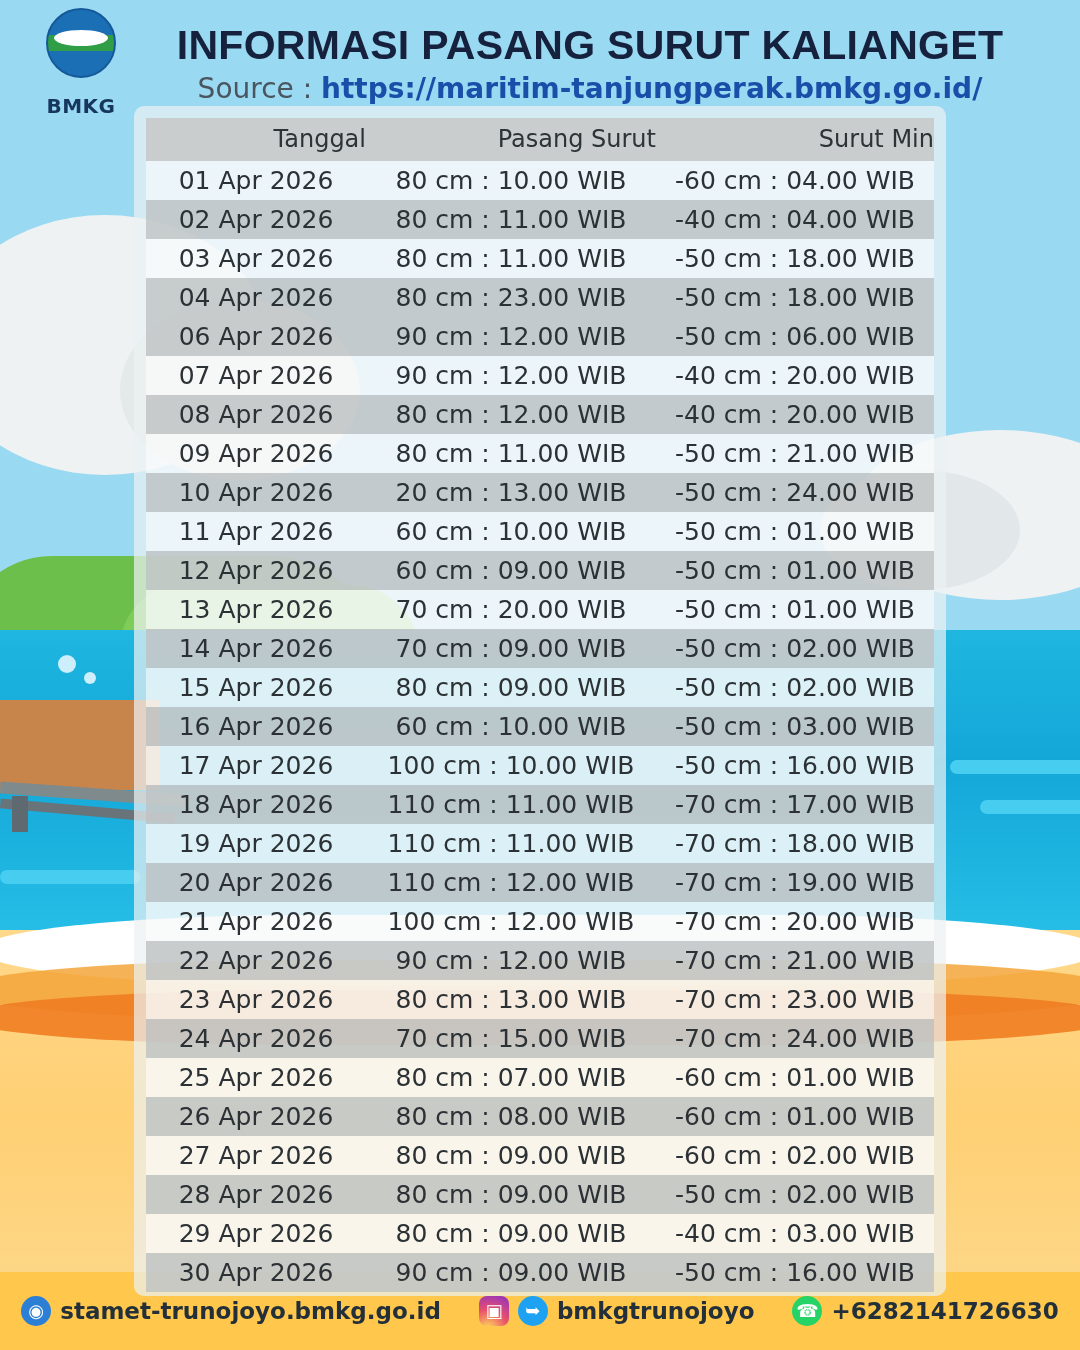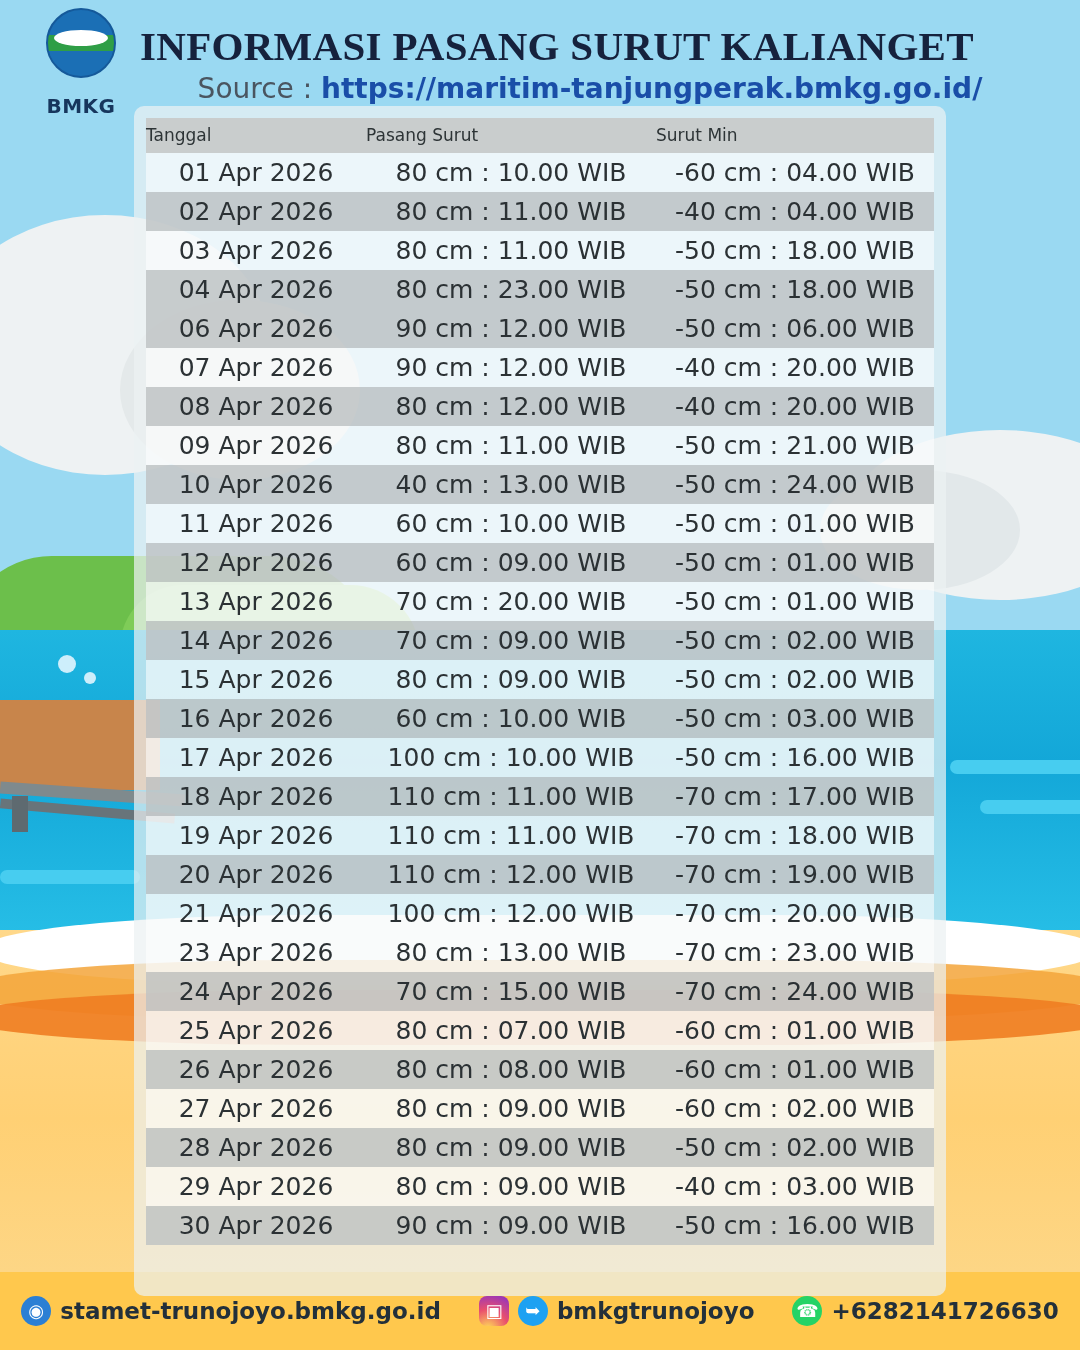--- a/index.html
+++ b/index.html
@@ -177,26 +177,26 @@
     font-weight: bold;
     color: #17365d;
     letter-spacing: .5px;
     margin-top: 16px;
     font-family: "DejaVu Sans", sans-serif;
   }
   .title {
     position: absolute;
     left: 140px; top: 22px;
     width: 900px;
-    text-align: left;
+    text-align: center;
     font-size: 41px;
     font-weight: bold;
     color: #16223d;
     letter-spacing: .3px;
-    font-family: Liberation Serif, serif;
+    font-family: Liberation Sans, sans-serif;
   }
   .source {
     position: absolute;
     left: 140px; top: 72px;
     width: 900px;
     text-align: center;
     font-size: 28px;
     color: #4a5560;
     font-family: "DejaVu Sans", sans-serif;
   }
@@ -219,24 +219,24 @@
     z-index: 4;
   }
   table.tide {
     width: 788px;
     border-collapse: collapse;
     table-layout: fixed;
   }
   table.tide th {
     background: #c9cdcd;
     color: #2d3436;
-    font-size: 17px;
+    font-size: 24px;
     font-weight: normal;
     padding: 7px 0 8px 0;
-    text-align: left;
+    text-align: right;
     font-family: "DejaVu Sans", sans-serif;
   }
   table.tide td {
     font-size: 25px;
     color: #2b3134;
     text-align: center;
     padding: 5px 0 5px 0;
     font-family: "DejaVu Sans", sans-serif;
     white-space: nowrap;
   }
@@ -378,21 +378,21 @@
           <td>80 cm : 12.00 WIB</td>
           <td>-40 cm : 20.00 WIB</td>
         </tr>
         <tr class="odd">
           <td>09 Apr 2026</td>
           <td>80 cm : 11.00 WIB</td>
           <td>-50 cm : 21.00 WIB</td>
         </tr>
         <tr class="even">
           <td>10 Apr 2026</td>
-          <td>40 cm : 13.00 WIB</td>
+          <td>20 cm : 13.00 WIB</td>
           <td>-50 cm : 24.00 WIB</td>
         </tr>
         <tr class="odd">
           <td>11 Apr 2026</td>
           <td>60 cm : 10.00 WIB</td>
           <td>-50 cm : 01.00 WIB</td>
         </tr>
         <tr class="even">
           <td>12 Apr 2026</td>
           <td>60 cm : 09.00 WIB</td>
@@ -435,20 +435,25 @@
         </tr>
         <tr class="even">
           <td>20 Apr 2026</td>
           <td>110 cm : 12.00 WIB</td>
           <td>-70 cm : 19.00 WIB</td>
         </tr>
         <tr class="odd">
           <td>21 Apr 2026</td>
           <td>100 cm : 12.00 WIB</td>
           <td>-70 cm : 20.00 WIB</td>
+        </tr>
+        <tr class="even">
+          <td>22 Apr 2026</td>
+          <td>90 cm : 12.00 WIB</td>
+          <td>-70 cm : 21.00 WIB</td>
         </tr>
         <tr class="odd">
           <td>23 Apr 2026</td>
           <td>80 cm : 13.00 WIB</td>
           <td>-70 cm : 23.00 WIB</td>
         </tr>
         <tr class="even">
           <td>24 Apr 2026</td>
           <td>70 cm : 15.00 WIB</td>
           <td>-70 cm : 24.00 WIB</td>

